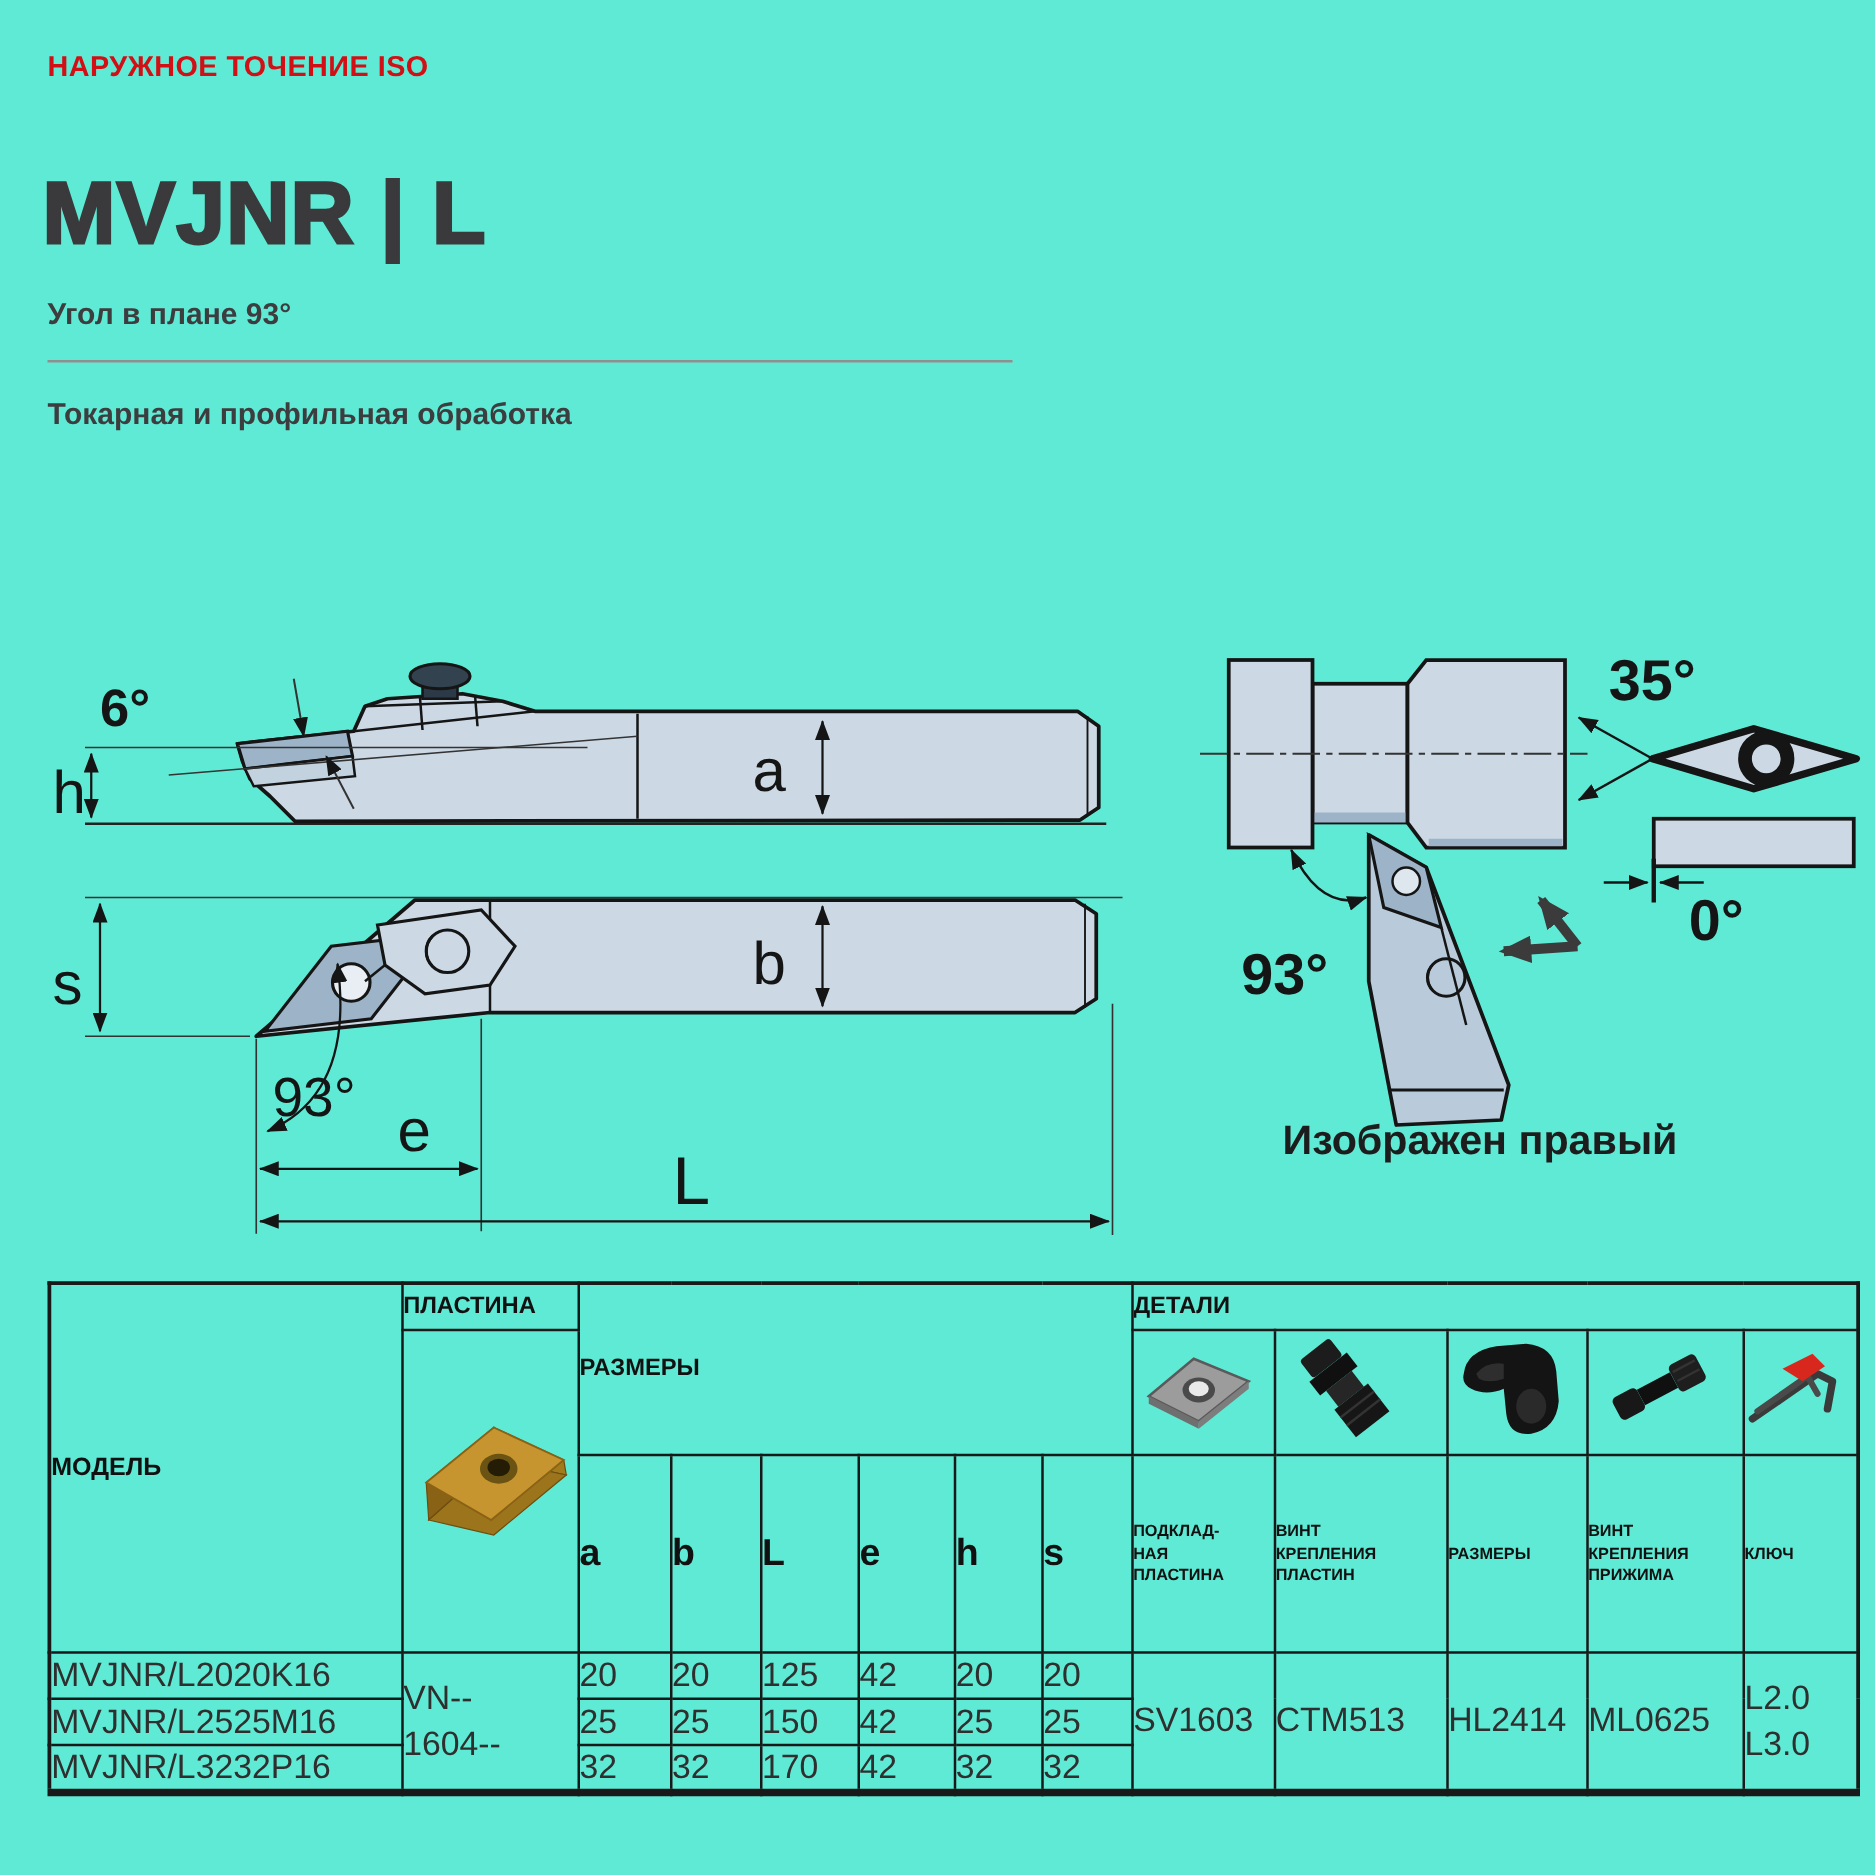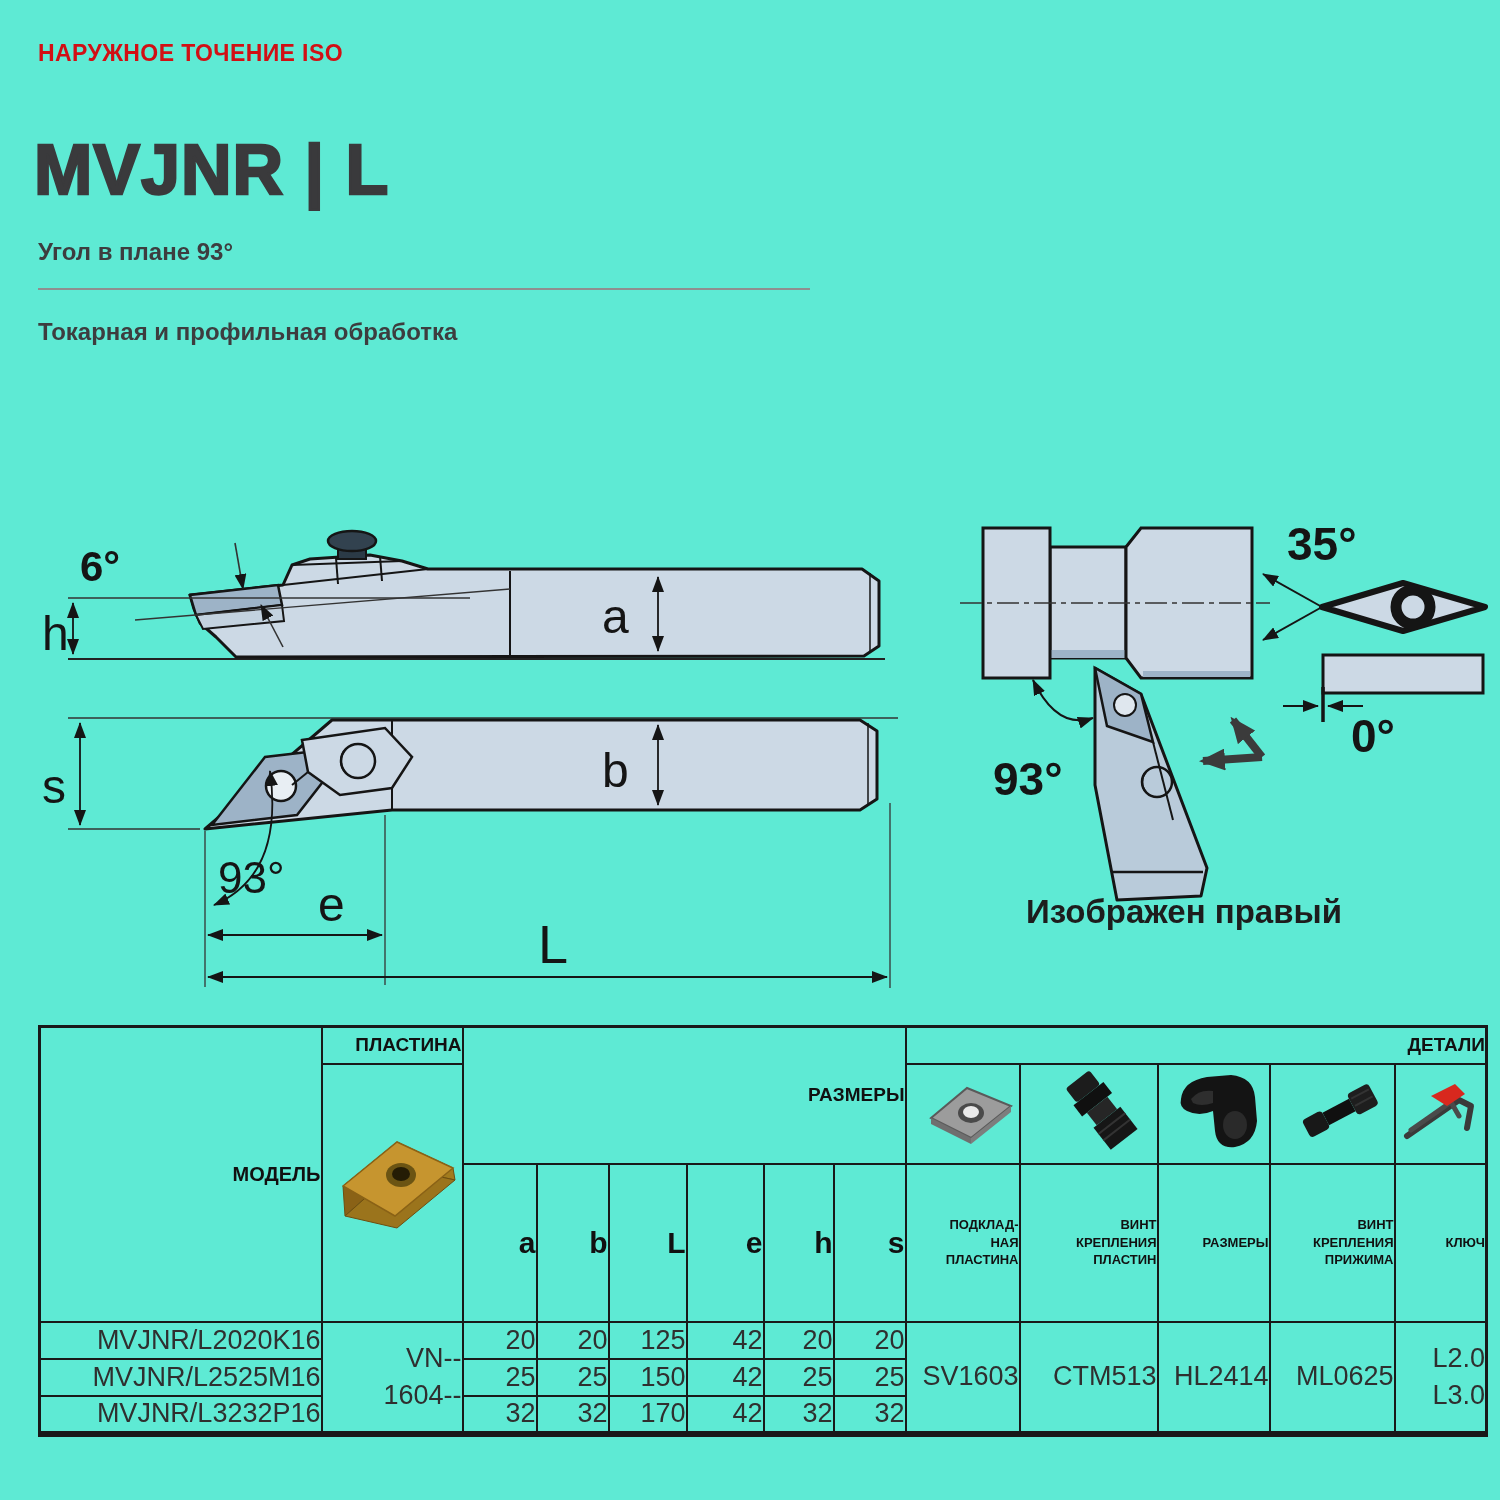--- a/index.html
+++ b/index.html
@@ -15,21 +15,21 @@
   #sub2{left:38px;top:318px;font-size:24px;font-weight:700;color:#3d3d3f;}
   
   svg text{font-family:"Liberation Sans",sans-serif;fill:#151515;}
   .dimtxt{font-size:48px;font-weight:400;}
   .angtxt{font-size:42px;font-weight:700;}
   #caption-right{left:909px;top:893px;width:550px;text-align:center;
                  font-size:33px;font-weight:700;color:#1d1d1d;}
   
   #spec-table{position:absolute;left:38px;top:1025px;border-collapse:collapse;table-layout:fixed;
               border:3px solid #191919;border-bottom-width:6px;}
-  #spec-table td{border:2px solid #191919;text-align:right;vertical-align:middle;
+  #spec-table td{border:2px solid #191919;text-align:left;vertical-align:middle;
                  padding:0;overflow:hidden;}
   .grp-hdr{font-size:19px;font-weight:700;color:#111;}
   .dim-hdr{font-size:30px;font-weight:700;color:#111;}
   .det-lbl{font-size:13px;font-weight:700;line-height:1.35;white-space:pre-line;color:#111;}
   .cell-data{font-size:27px;font-weight:400;color:#2f2f2f;}
   .pre{white-space:pre-line;line-height:1.35;margin-top:36px;}
 </style>
 </head>
 <body>
 

